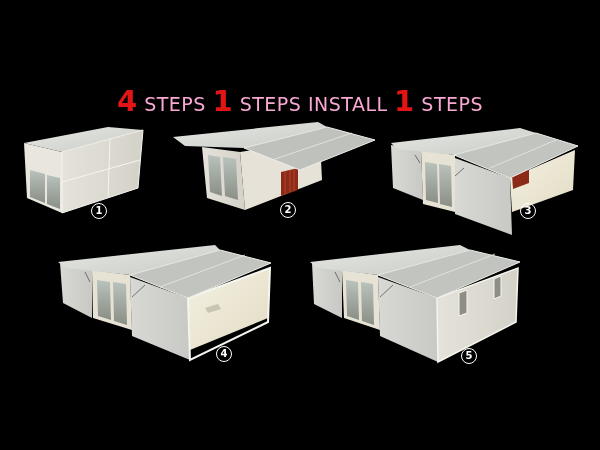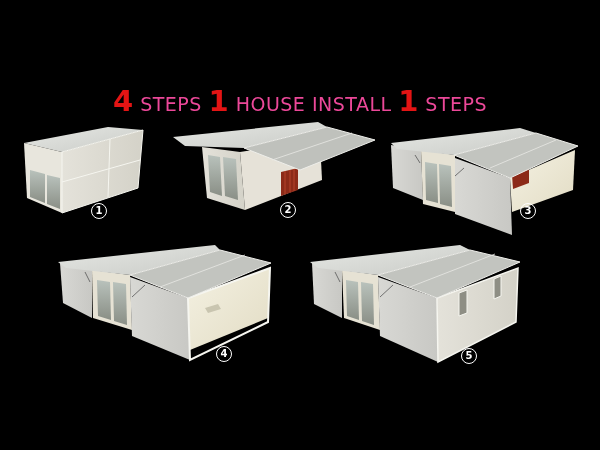--- a/index.html
+++ b/index.html
@@ -3,33 +3,33 @@
 <meta charset="utf-8">
 <style>
   html, body { margin: 0; padding: 0; background: #000; }
   body { width: 600px; height: 450px; position: relative; overflow: hidden; font-family: "DejaVu Sans", sans-serif; }
   .title {
     position: absolute; left: 0; top: 84px; width: 600px; text-align: center;
     color: #fff; font-family: "DejaVu Sans", sans-serif; font-weight: bold;
     white-space: nowrap; letter-spacing: 0.5px;
   }
   .title .num { color: #e31414; font-size: 29px; font-weight: bold; }
-  .title .word { font-size: 19px; font-weight: normal; color: #ec4899; margin-top: 28px; }
+  .title .word { font-size: 19px; font-weight: normal; color: #f9a8d4; margin-top: 28px; }
   svg.scene { position: absolute; left: 0; top: 0; }
   .step-label {
     position: absolute; width: 14px; height: 14px; border: 1.6px solid #fff; border-radius: 50%;
     color: #fff; font-size: 10px; font-weight: bold; line-height: 14px; text-align: center;
     font-family: "DejaVu Sans", sans-serif;
   }
 </style>
 </head>
 <body>
 
 <div class="title">
-  <span class="num">4</span><span class="word"> STEPS </span><span class="num">1</span><span class="word"> HOUSE INSTALL </span><span class="num">1</span><span class="word"> STEPS</span>
+  <span class="num">4</span><span class="word"> STEPS </span><span class="num">1</span><span class="word"> STEPS INSTALL </span><span class="num">1</span><span class="word"> STEPS</span>
 </div>
 
 <svg class="scene" width="600" height="450" viewBox="0 0 600 450">
   <defs>
     <linearGradient id="roofG" x1="0" y1="0" x2="1" y2="1">
       <stop offset="0" stop-color="#e6e8e4"></stop>
         <stop offset="1" stop-color="#c9cbc7"></stop>
     </linearGradient>
     <linearGradient id="sideG" x1="0" y1="0" x2="1" y2="0">
       <stop offset="0" stop-color="#e4e2da"></stop>

